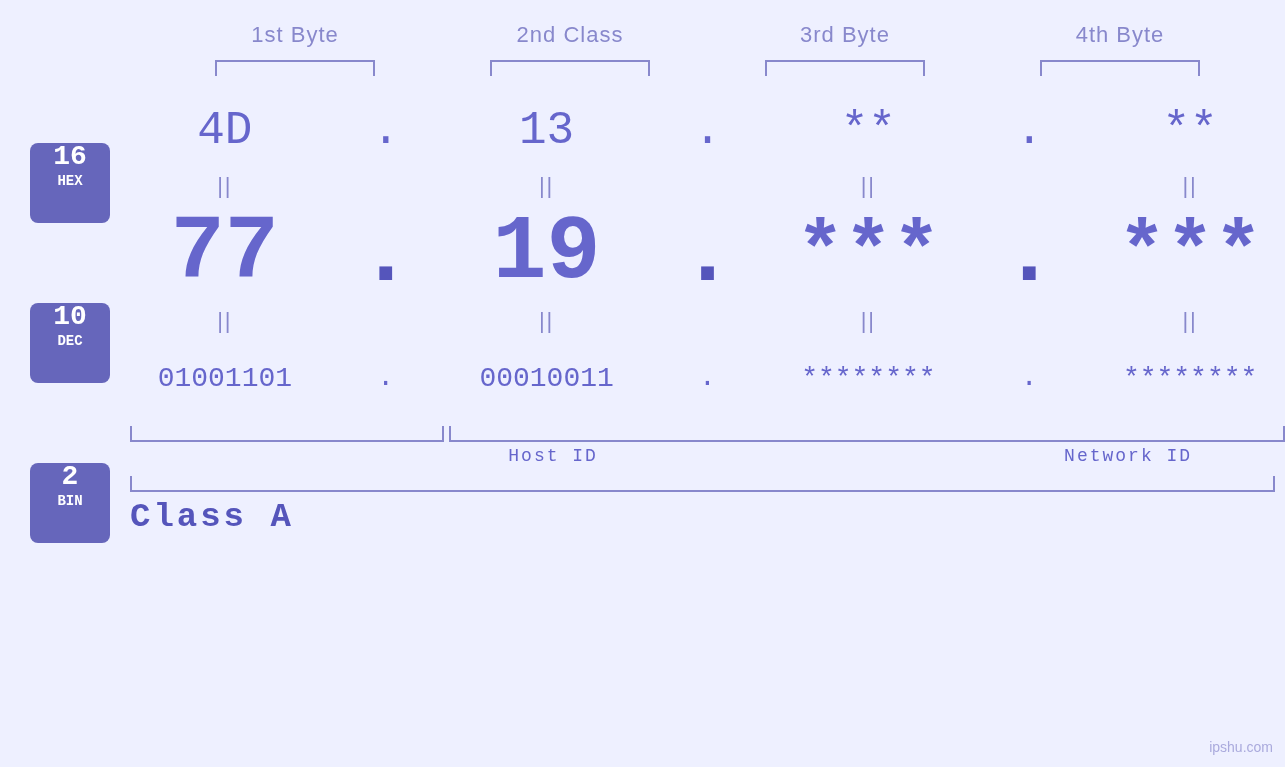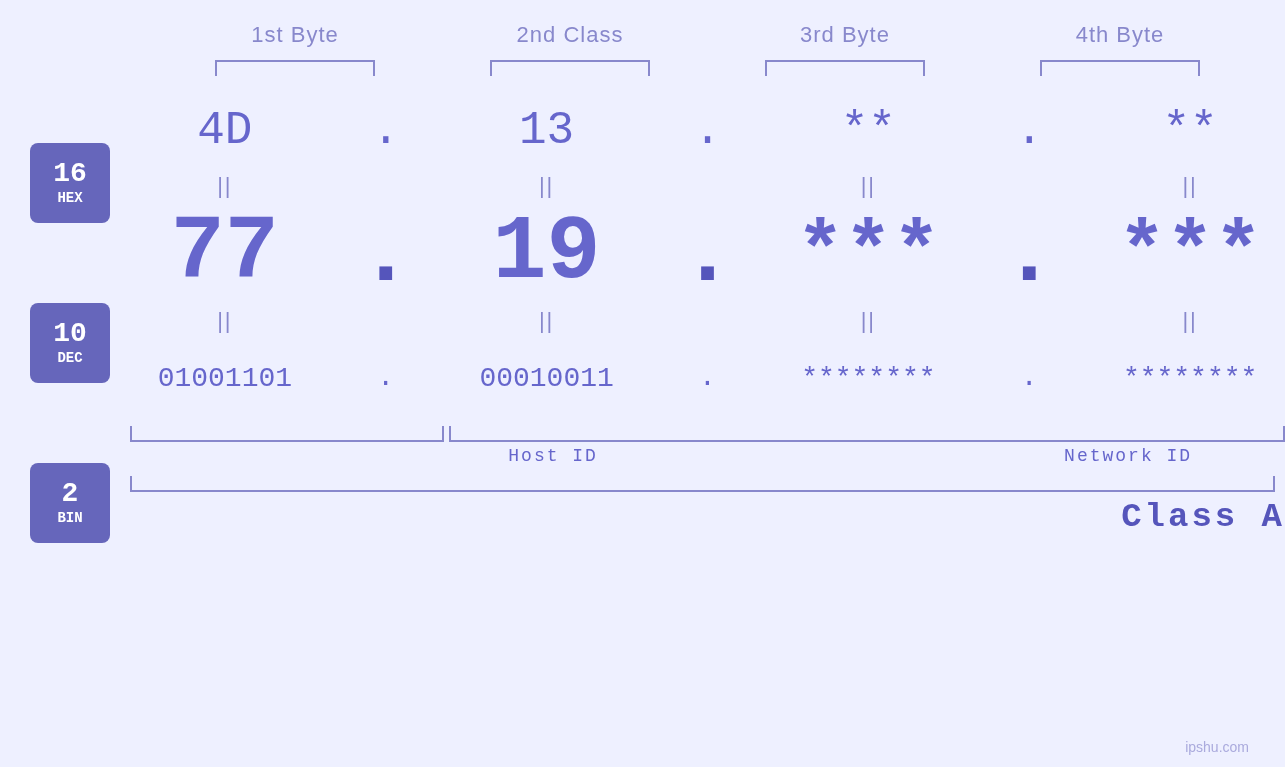--- a/index.html
+++ b/index.html
@@ -88,21 +88,20 @@
 
     .badge {
       background: #6666bb;
       color: white;
       border-radius: 8px;
       width: 80px;
       height: 80px;
       display: flex;
       flex-direction: column;
       align-items: center;
-      justify-content: center;
     }
 
     .badge-num {
       font-size: 28px;
       font-weight: bold;
       line-height: 1;
     }
 
     .badge-label {
       font-size: 14px;
@@ -173,21 +172,21 @@
       justify-content: center;
       color: #8888cc;
       font-size: 22px;
       font-family: Arial, sans-serif;
       letter-spacing: 2px;
     }
 
     .watermark {
       position: absolute;
       bottom: 12px;
-      right: 36px;
+      right: 12px;
       color: #aaaadd;
       font-size: 14px;
       font-family: Arial, sans-serif;
     }
 
     
     .row-inner {
       display: flex;
       align-items: center;
       width: 100%;
@@ -368,21 +367,21 @@
         <div style="flex:1; height:16px; border-bottom:2px solid #8888cc; border-left:2px solid #8888cc; border-right:2px solid #8888cc; margin-left:5px;"></div>
       </div>
 
       <div style="display:flex; width:100%; margin-top:4px;">
         <div style="flex:1; text-align:center; color:#6666cc; font-size:18px; letter-spacing:2px; margin-left:5px;">Host ID</div>
         <div style="width:calc(25% + 25px); text-align:center; color:#6666cc; font-size:18px; letter-spacing:2px;">Network ID</div>
       </div>
 
       <div style="width:calc(100% - 10px); height:16px; border-bottom:2px solid #8888cc; border-left:2px solid #8888cc; border-right:2px solid #8888cc; margin-top:10px;"></div>
 
-      <div style="text-align:right; width:100%; margin-top:6px;">
+      <div style="text-align:left; width:100%; margin-top:6px;">
         <span style="color:#5555bb; font-size:34px; font-weight:bold; letter-spacing:3px;">Class A</span>
       </div>
 
     </div>
   </div>
 
   <div class="watermark">ipshu.com</div>
 
 </div>
 

